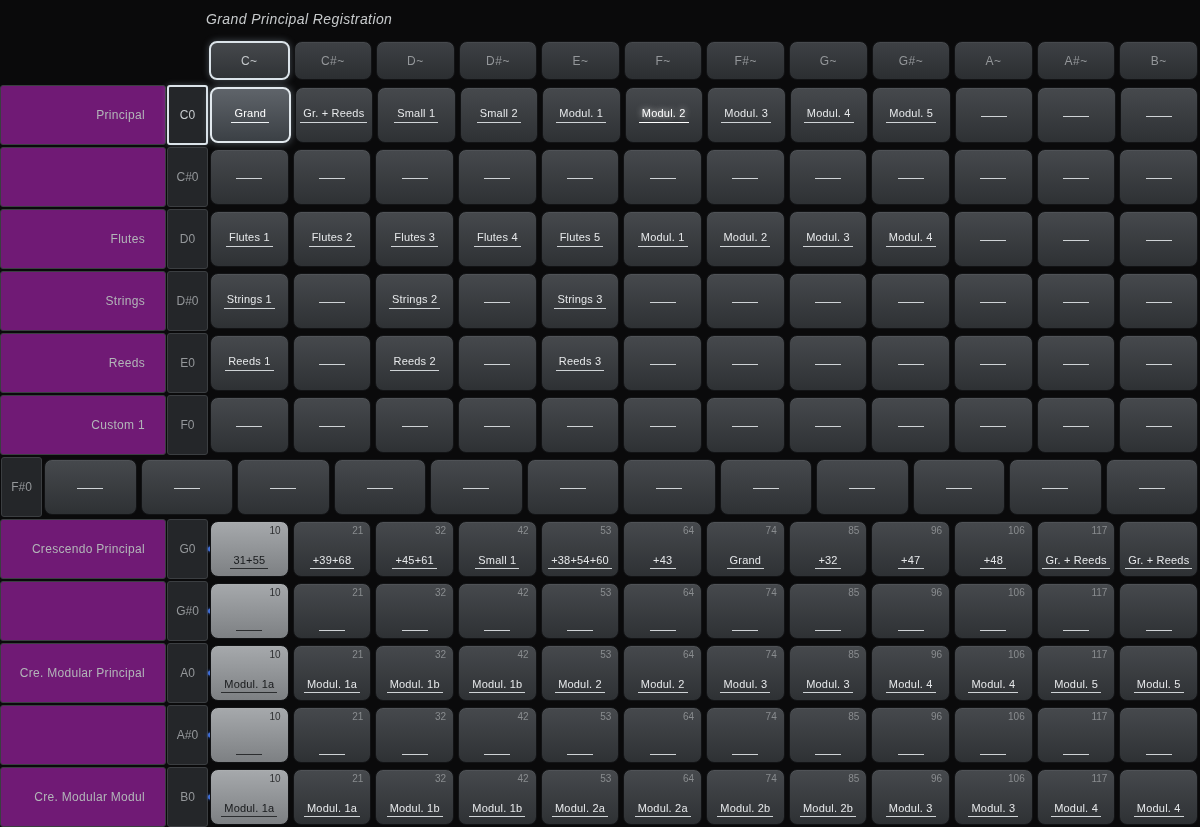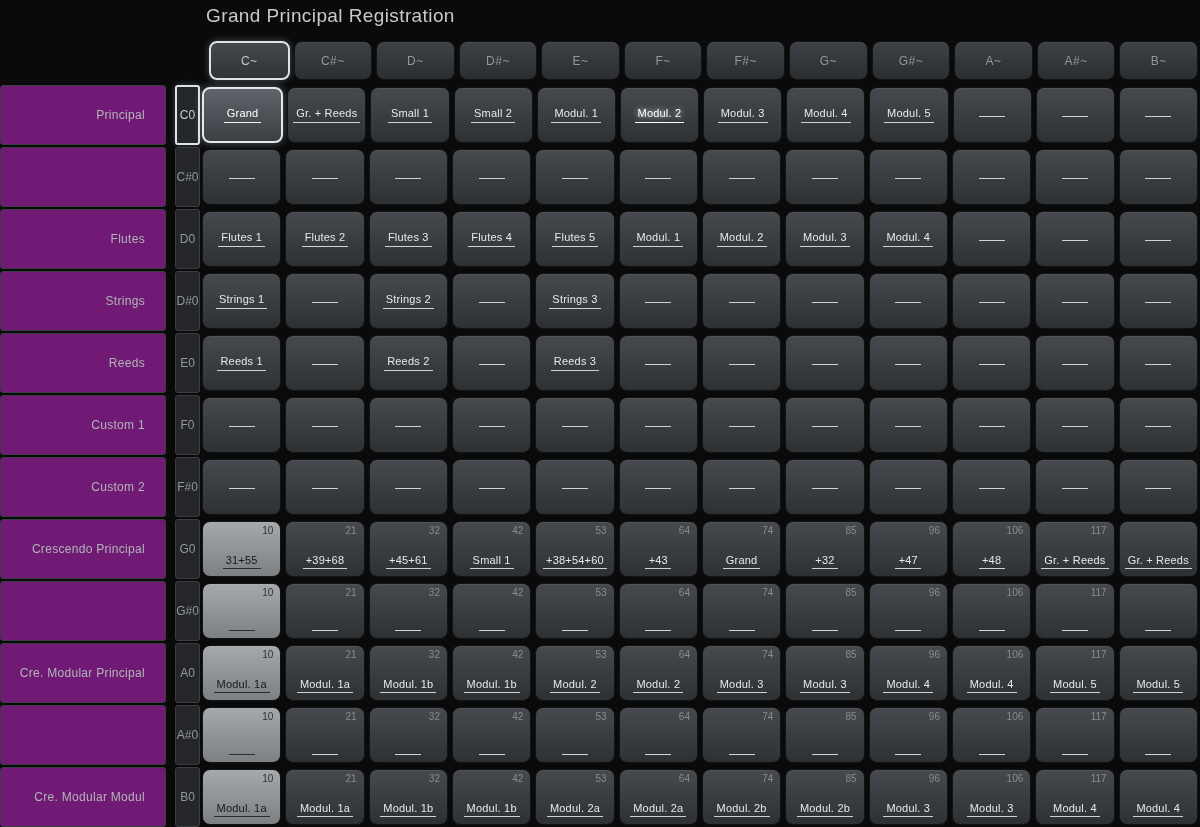--- a/index.html
+++ b/index.html
@@ -10,24 +10,25 @@
     position: relative;
     width: 1200px;
     height: 827px;
     background: #0a0a0b;
     overflow: hidden;
   }
 
   .title {
     position: absolute;
     left: 206px;
-    top: 5px;
-    font-size: 19px;
+    top: 11px;
+    font-size: 14px;
     letter-spacing: .4px;
     color: #c7cacc;
+    font-style: italic;
   }
 
   
   .header {
     position: absolute;
     left: 207px;
     top: 36px;
     width: 993px;
     height: 48px;
     display: flex;
@@ -63,22 +64,22 @@
     border-radius: 3px;
     color: #b2b5b8;
     font-size: 12px;
     letter-spacing: .3px;
     display: flex;
     align-items: center;
     justify-content: flex-end;
     padding-right: 20px;
   }
   .notecell {
-    width: 25px;
-    margin: 1px 0 1px 9px;
+    width: 41px;
+    margin: 1px 0 1px 1px;
     background: #242629;
     border: 1px solid #3b3e41;
     border-radius: 3px;
     color: #94979a;
     font-size: 12px;
     display: flex;
     align-items: center;
     justify-content: center;
   }
   .notecell.sel {
@@ -440,21 +441,20 @@
           </div>
           <div class="cell">
             <span class="cl"></span>
           </div>
           <div class="cell">
             <span class="cl"></span>
           </div>
         </div>
       </div>
       <div class="row preset">
-        <div class="rowlabel">Custom 2</div>
         <div class="notecell">F#0</div>
         <div class="cells">
           <div class="cell">
             <span class="cl"></span>
           </div>
           <div class="cell">
             <span class="cl"></span>
           </div>
           <div class="cell">
             <span class="cl"></span>

